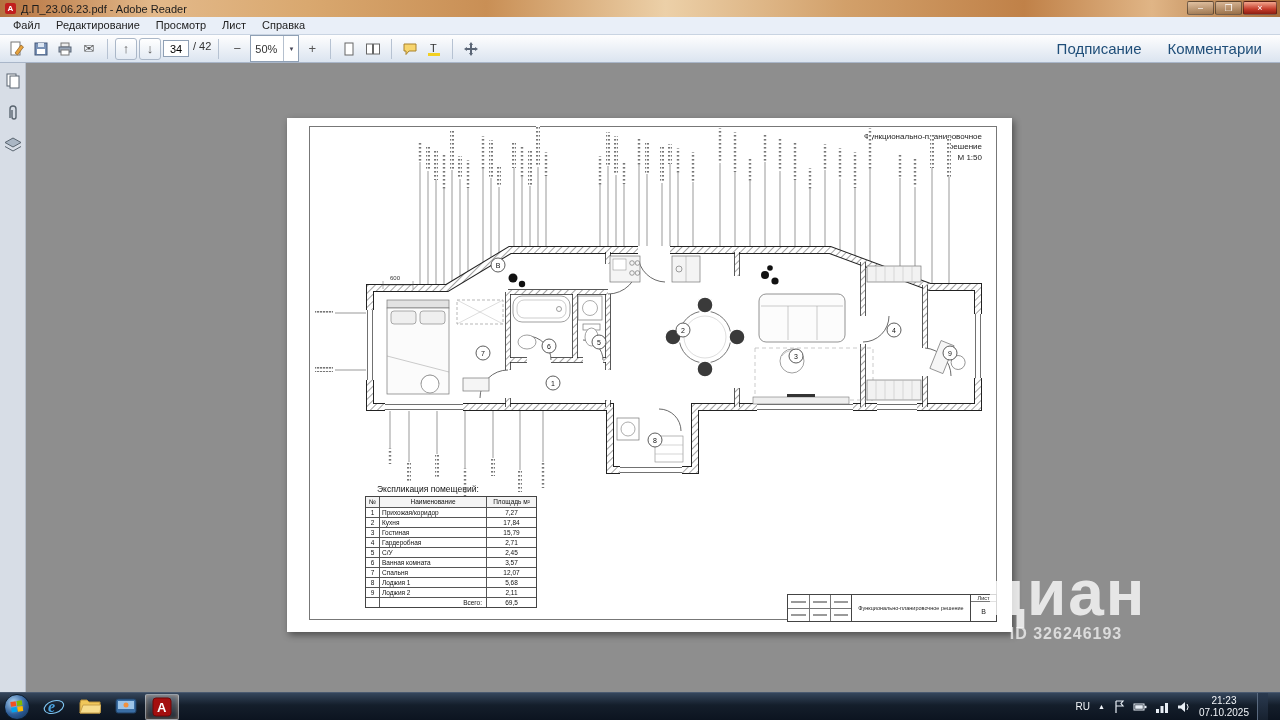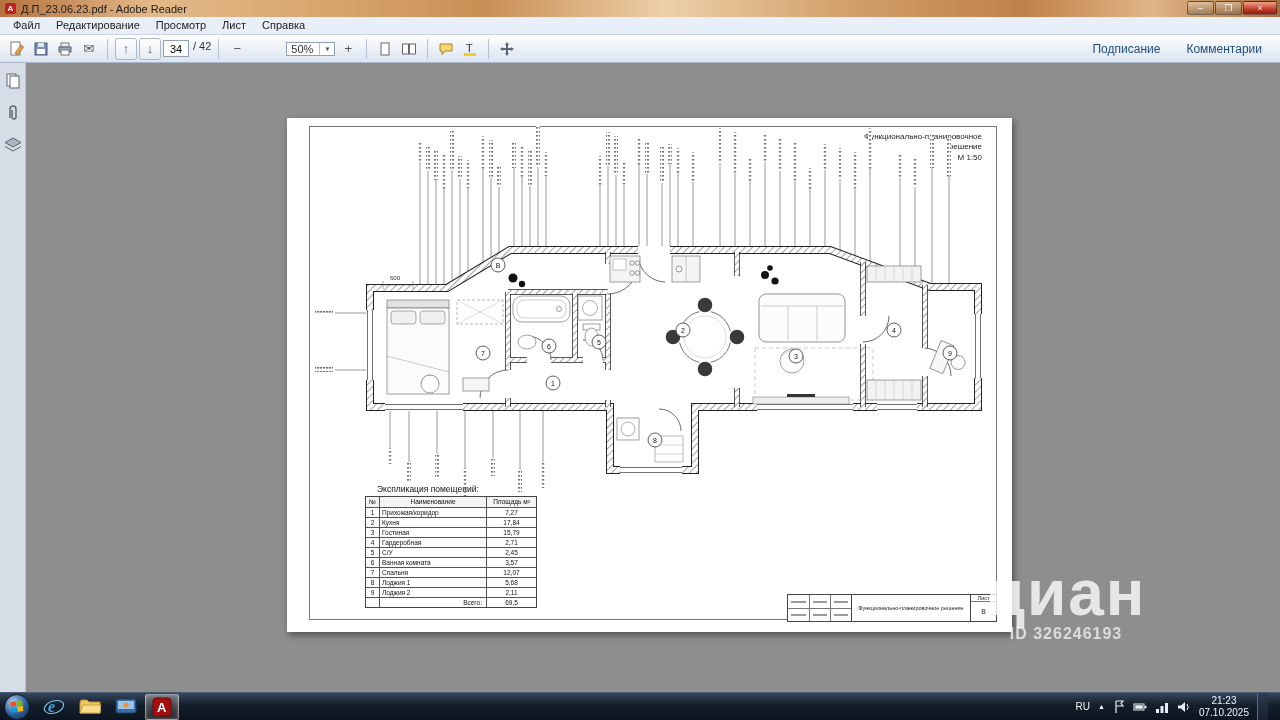--- a/index.html
+++ b/index.html
@@ -26,23 +26,23 @@
   
   .toolbar { position:absolute; top:35px; left:0; right:0; height:28px;
     background:linear-gradient(#fefefe,#dbe4f0); border-bottom:1px solid #a9b6c9;
     display:flex; align-items:center; padding:0 6px; gap:2px; font-size:11px; color:#333; }
   .tbtn { height:22px; min-width:22px; display:flex; align-items:center; justify-content:center;
     border:1px solid transparent; border-radius:3px; }
   .tbtn.framed { border:1px solid #aab7c8; background:linear-gradient(#fff,#e4ebf4); }
   .sep { width:1px; height:20px; background:#b6c2d2; margin:0 5px; }
   .pagebox { display:flex; gap:4px; }
   .pagebox input { width:26px; height:17px; font-size:11px; text-align:center; border:1px solid #8fa0b5; background:#fff; font-family:"Liberation Sans",sans-serif;}
-  .zoombox { display:flex; align-items:center; border:1px solid #8fa0b5; background:#fff; height:14px; padding:0 4px; gap:6px;margin-left:36px; }
+  .zoombox { display:flex; align-items:center; border:1px solid #8fa0b5; background:#fff; height:27px; padding:0 4px; gap:6px; }
   .zoombox .arr { font-size:6px; color:#445; border-left:1px solid #b5c0ce; padding-left:4px; height:100%; display:flex; align-items:center; }
-  .tb-right { margin-left:auto; display:flex; gap:26px; font-size:12px; color:#1f4e79; padding-right:12px; }
+  .tb-right { margin-left:auto; display:flex; gap:26px; font-size:15px; color:#1f4e79; padding-right:12px; }
   .glyph { font-size:13px; color:#555; }
 
   
   .sidebar { position:absolute; left:0; top:63px; bottom:28px; width:26px; background:#d7dde6;
     border-right:1px solid #b8c0cc; display:flex; flex-direction:column; align-items:center; padding-top:10px; gap:16px; }
 
   
   .content { position:absolute; left:26px; top:63px; right:0; bottom:28px; background:#8e8e8e; overflow:hidden; }
   .page { position:absolute; left:261px; top:55px; width:725px; height:514px; background:#fff;
     box-shadow:2px 3px 7px rgba(0,0,0,.45); }

